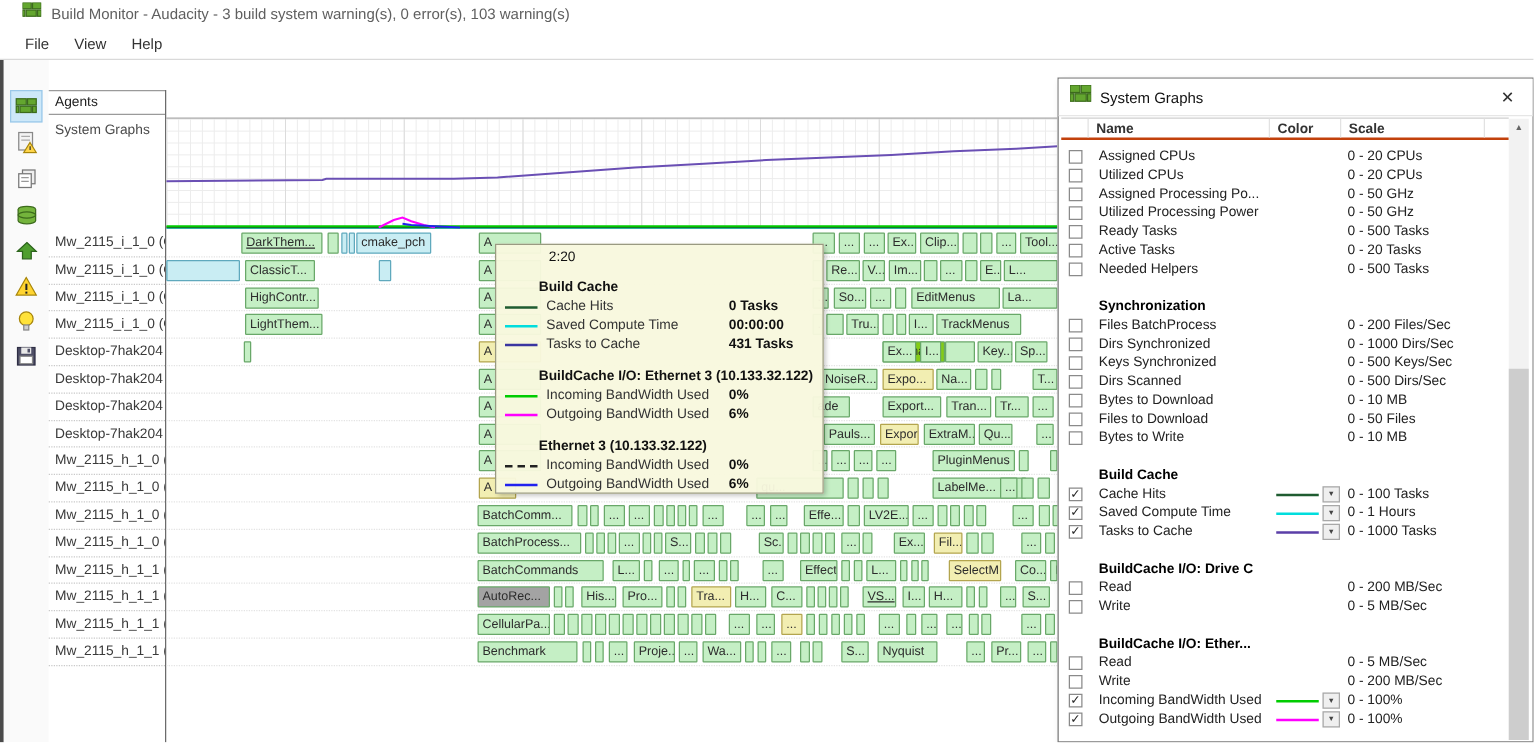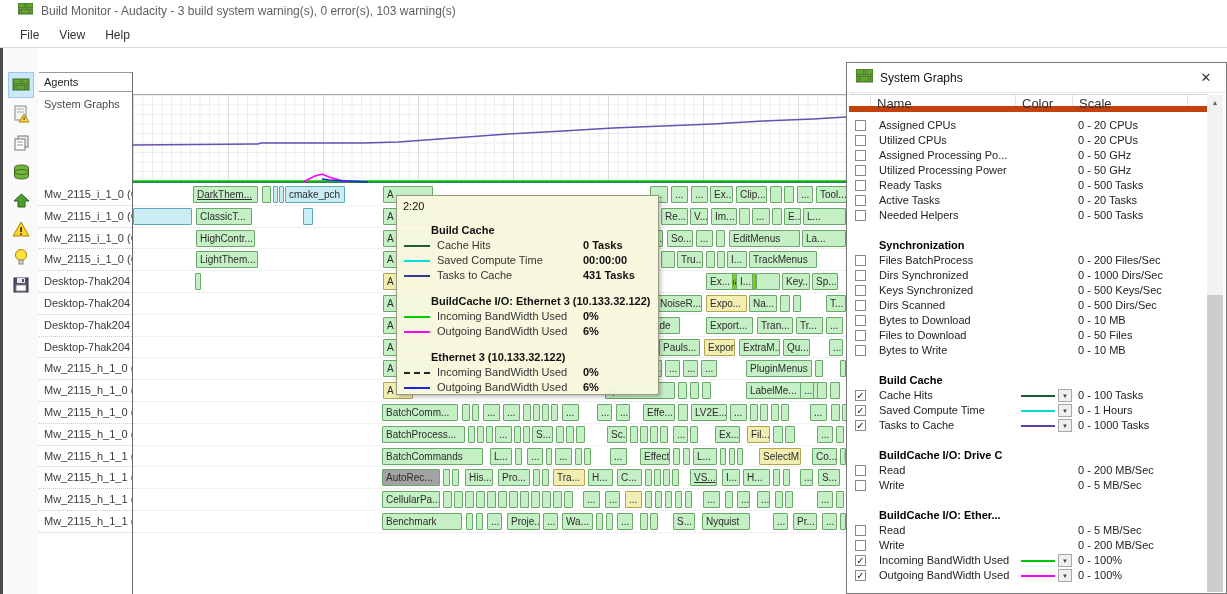--- a/index.html
+++ b/index.html
@@ -36,35 +36,35 @@
       linear-gradient(#ececec 1px, transparent 1px),
       linear-gradient(90deg, #ececec 1px, transparent 1px);
     background-size: 95px 100%, 9.5px 9.5px, 9.5px 9.5px; }
   .graph svg { position:absolute; left:0; top:0; }
 
   
   .task-block { position:absolute; height:17px; border:1px solid; border-radius:1px; font-size:10px; color:#2c2c2c; line-height:15px; padding-left:3px; white-space:nowrap; overflow:hidden; }
 
   
   .tooltip { position:absolute; left:396px; top:195px; width:263px; height:200px; background:rgba(248,248,222,0.96); border:1px solid #9a9a82; box-shadow:2px 2px 4px rgba(0,0,0,0.25); z-index:5; font-size:11px; color:#222; padding:4px 6px; }
-  .tt-time { font-size:11px; color:#111; }
+  .tt-time { font-size:11px; color:#111;margin-left:36px; }
   .tt-heading { font-weight:bold; color:#111; margin-left:28px; height:15px; line-height:15px; }
   .tt-row { position:relative; height:15px; line-height:15px; }
   .tt-swatch { position:absolute; left:1px; top:7px; width:26px; height:0; border-top:2px solid; }
   .tt-swatch.dashed { border-top-style:dashed; }
   .tt-label { position:absolute; left:34px; color:#333; }
   .tt-value { position:absolute; left:180px; font-weight:bold; color:#111; }
   .tt-gap { height:11px; }
 
   
   .panel { position:absolute; left:846px; top:62px; width:381px; height:532px; background:#fff; border:1px solid #7a7a7a; z-index:10; box-shadow:3px 3px 6px rgba(0,0,0,0.18); }
   .panel-titlebar { position:absolute; left:0; top:0; width:100%; height:30px; background:#fff; display:flex; align-items:center; border-bottom:1px solid #e6e6e6; }
   .panel-title { font-size:12px; color:#111; margin-left:7px; }
   .panel-close { position:absolute; right:10px; top:5px; width:20px; height:20px; text-align:center; line-height:20px; font-size:13px; color:#333; cursor:default; }
-  .panel-header { position:absolute; left:2px; top:31px; width:358px; height:18px; border-top:1px solid #d0d0d0; border-bottom:6px solid #c2410c; font-size:13px; color:#333; }
+  .panel-header { position:absolute; left:2px; top:31px; width:358px; height:18px; border-top:1px solid #d0d0d0; border-bottom:2px solid #c2410c; font-size:11px; color:#333;font-weight:bold; }
   .ph-col { position:absolute; top:0; height:100%; line-height:17px; border-right:1px solid #e2e2e2; padding-left:6px; }
   .panel-list { position:absolute; left:2px; top:55px; width:358px; }
   .p-row { position:relative; height:15px; font-size:11px; color:#222; }
   .p-row.heading { font-weight:bold; color:#000; margin-top:15px; }
   .p-row.heading .p-name { left:30px; }
   .p-name { position:absolute; left:30px; top:0; line-height:15px; white-space:nowrap; }
   .p-check { position:absolute; left:6px; top:2px; width:11px; height:11px; border:1px solid #8a8a8a; background:#fff; font-size:10px; line-height:10px; text-align:center; color:#222; }
   .p-swatch { position:absolute; left:172px; top:7px; width:34px; height:0; border-top:2px solid; }
   .p-drop { position:absolute; left:209px; top:1px; width:14px; height:13px; background:#efefef; border:1px solid #a8a8a8; font-size:6px; color:#444; text-align:center; line-height:12px; }
   .p-scale { position:absolute; left:229px; top:0; line-height:15px; white-space:nowrap; }

